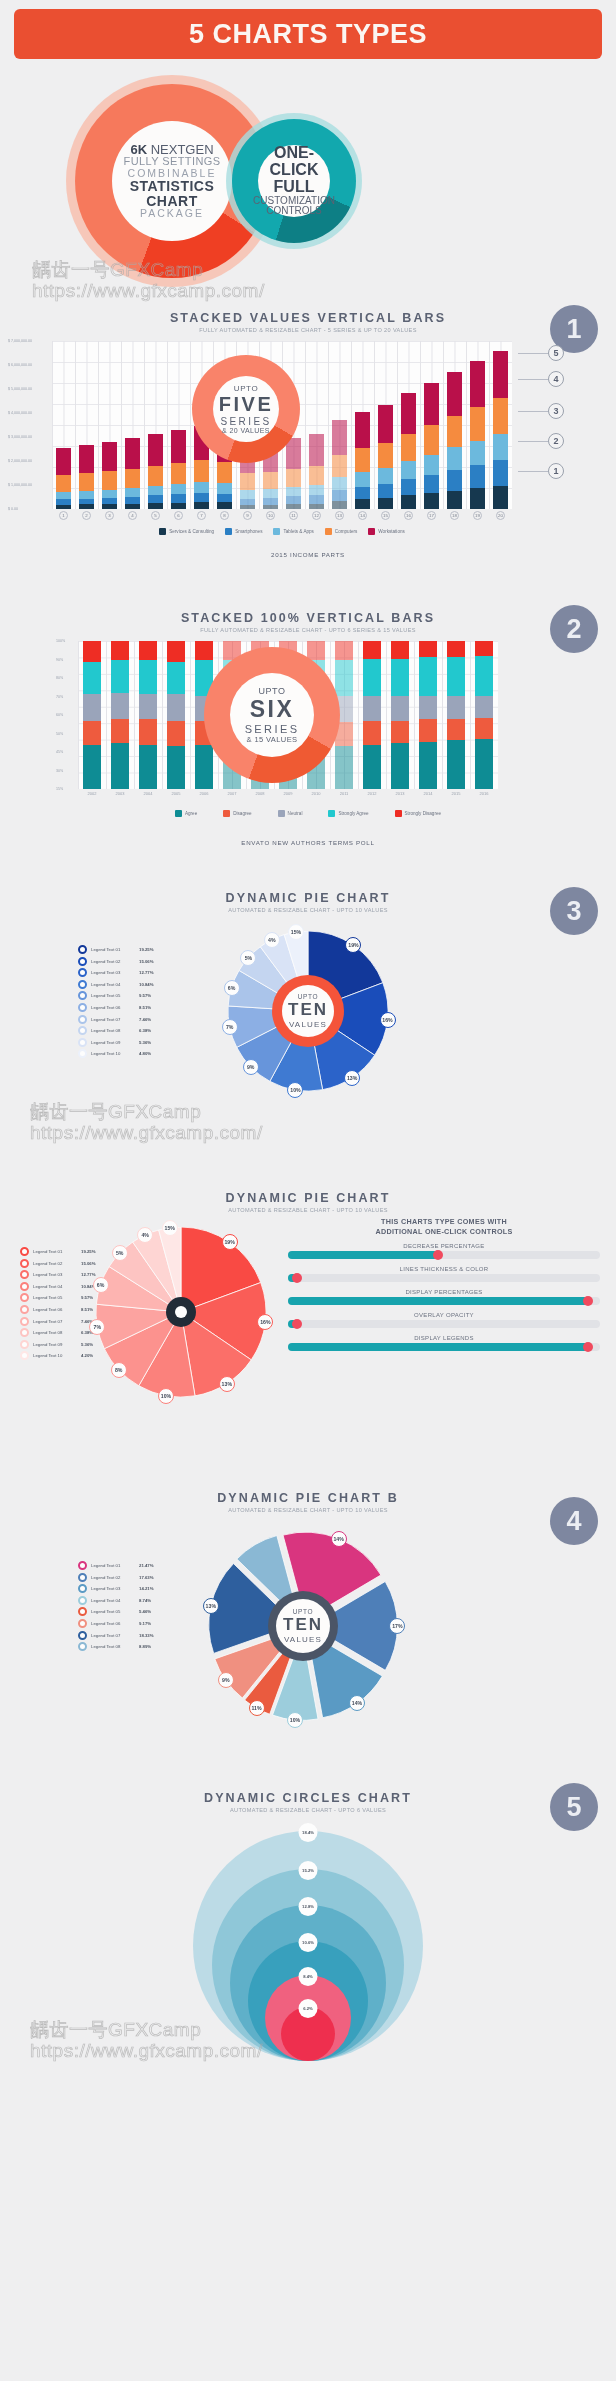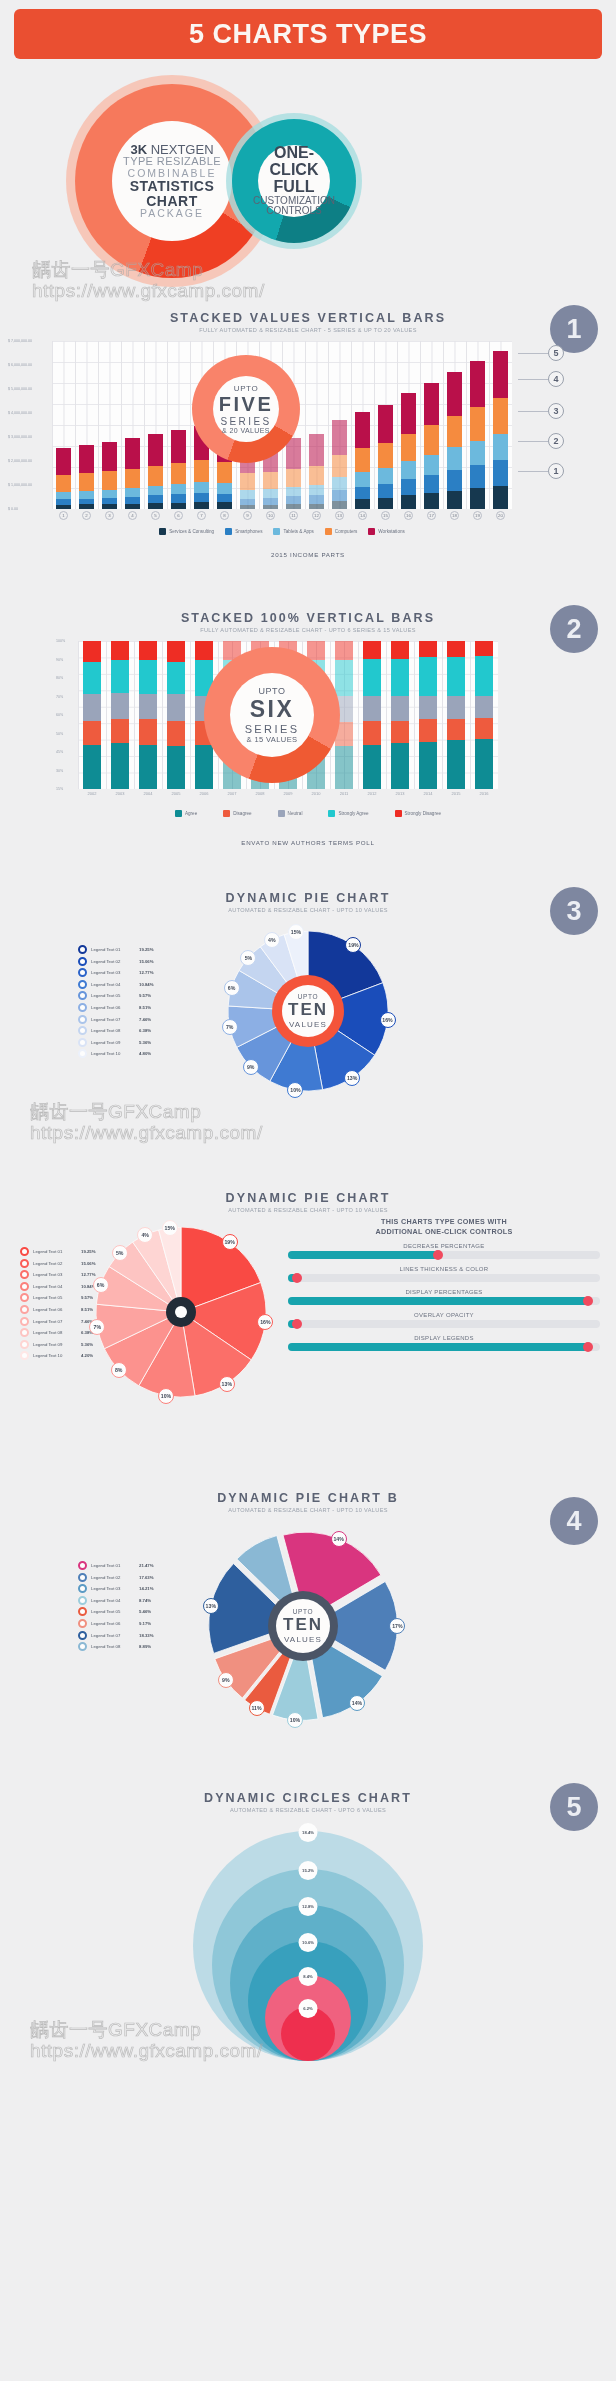--- a/index.html
+++ b/index.html
@@ -162,22 +162,22 @@
 
   <div class="header-bar">
     <div class="header-title">5 CHARTS TYPES</div>
   </div>
 
   <div class="hero">
     <div class="donut-wrap" id="hero-big">
       <div class="ring-halo"></div>
       <div class="ring"></div>
       <div class="donut-hole">
-        <div class="h1"><b>3K</b><span> NEXTGEN</span></div>
-        <div class="h2">TYPE RESIZABLE</div>
+        <div class="h1"><b>6K</b><span> NEXTGEN</span></div>
+        <div class="h2">FULLY SETTINGS</div>
         <div class="h4">COMBINABLE</div>
         <div class="h3">STATISTICS</div>
         <div class="h3">CHART</div>
         <div class="h4">PACKAGE</div>
       </div>
     </div>
     <div class="donut-wrap" id="hero-small">
       <div class="ring-halo"></div>
       <div class="ring"></div>
       <div class="donut-hole">

